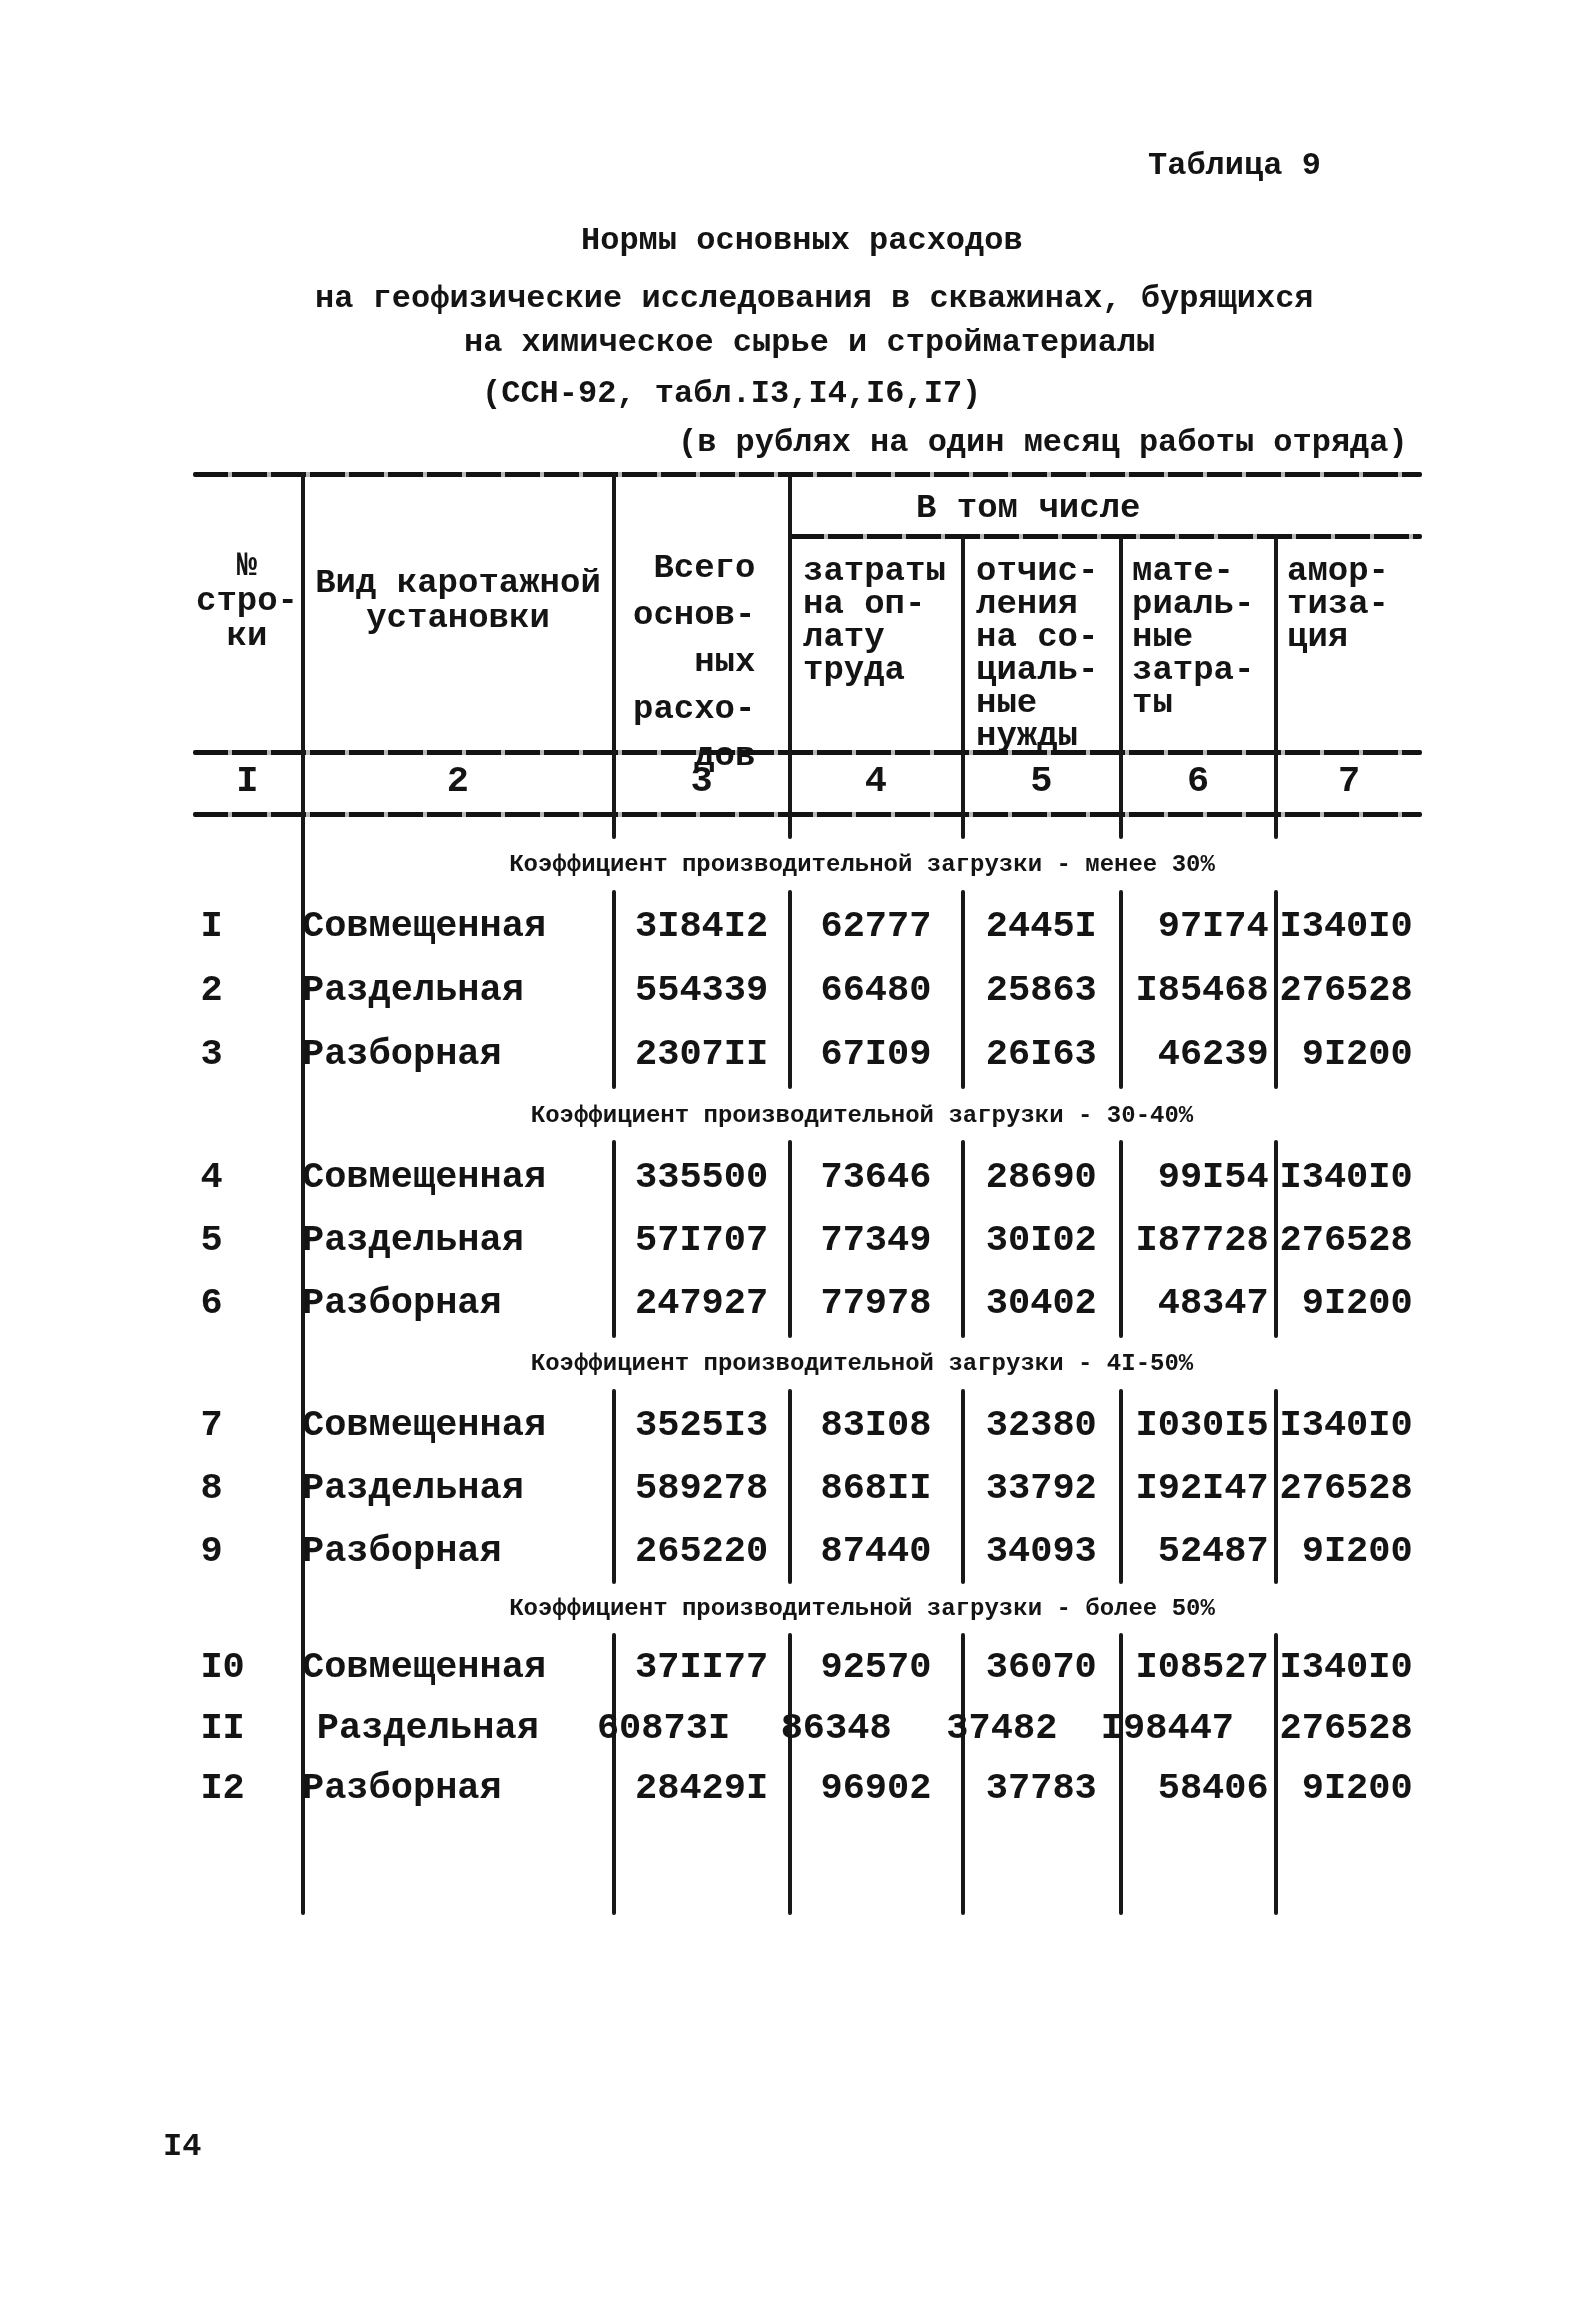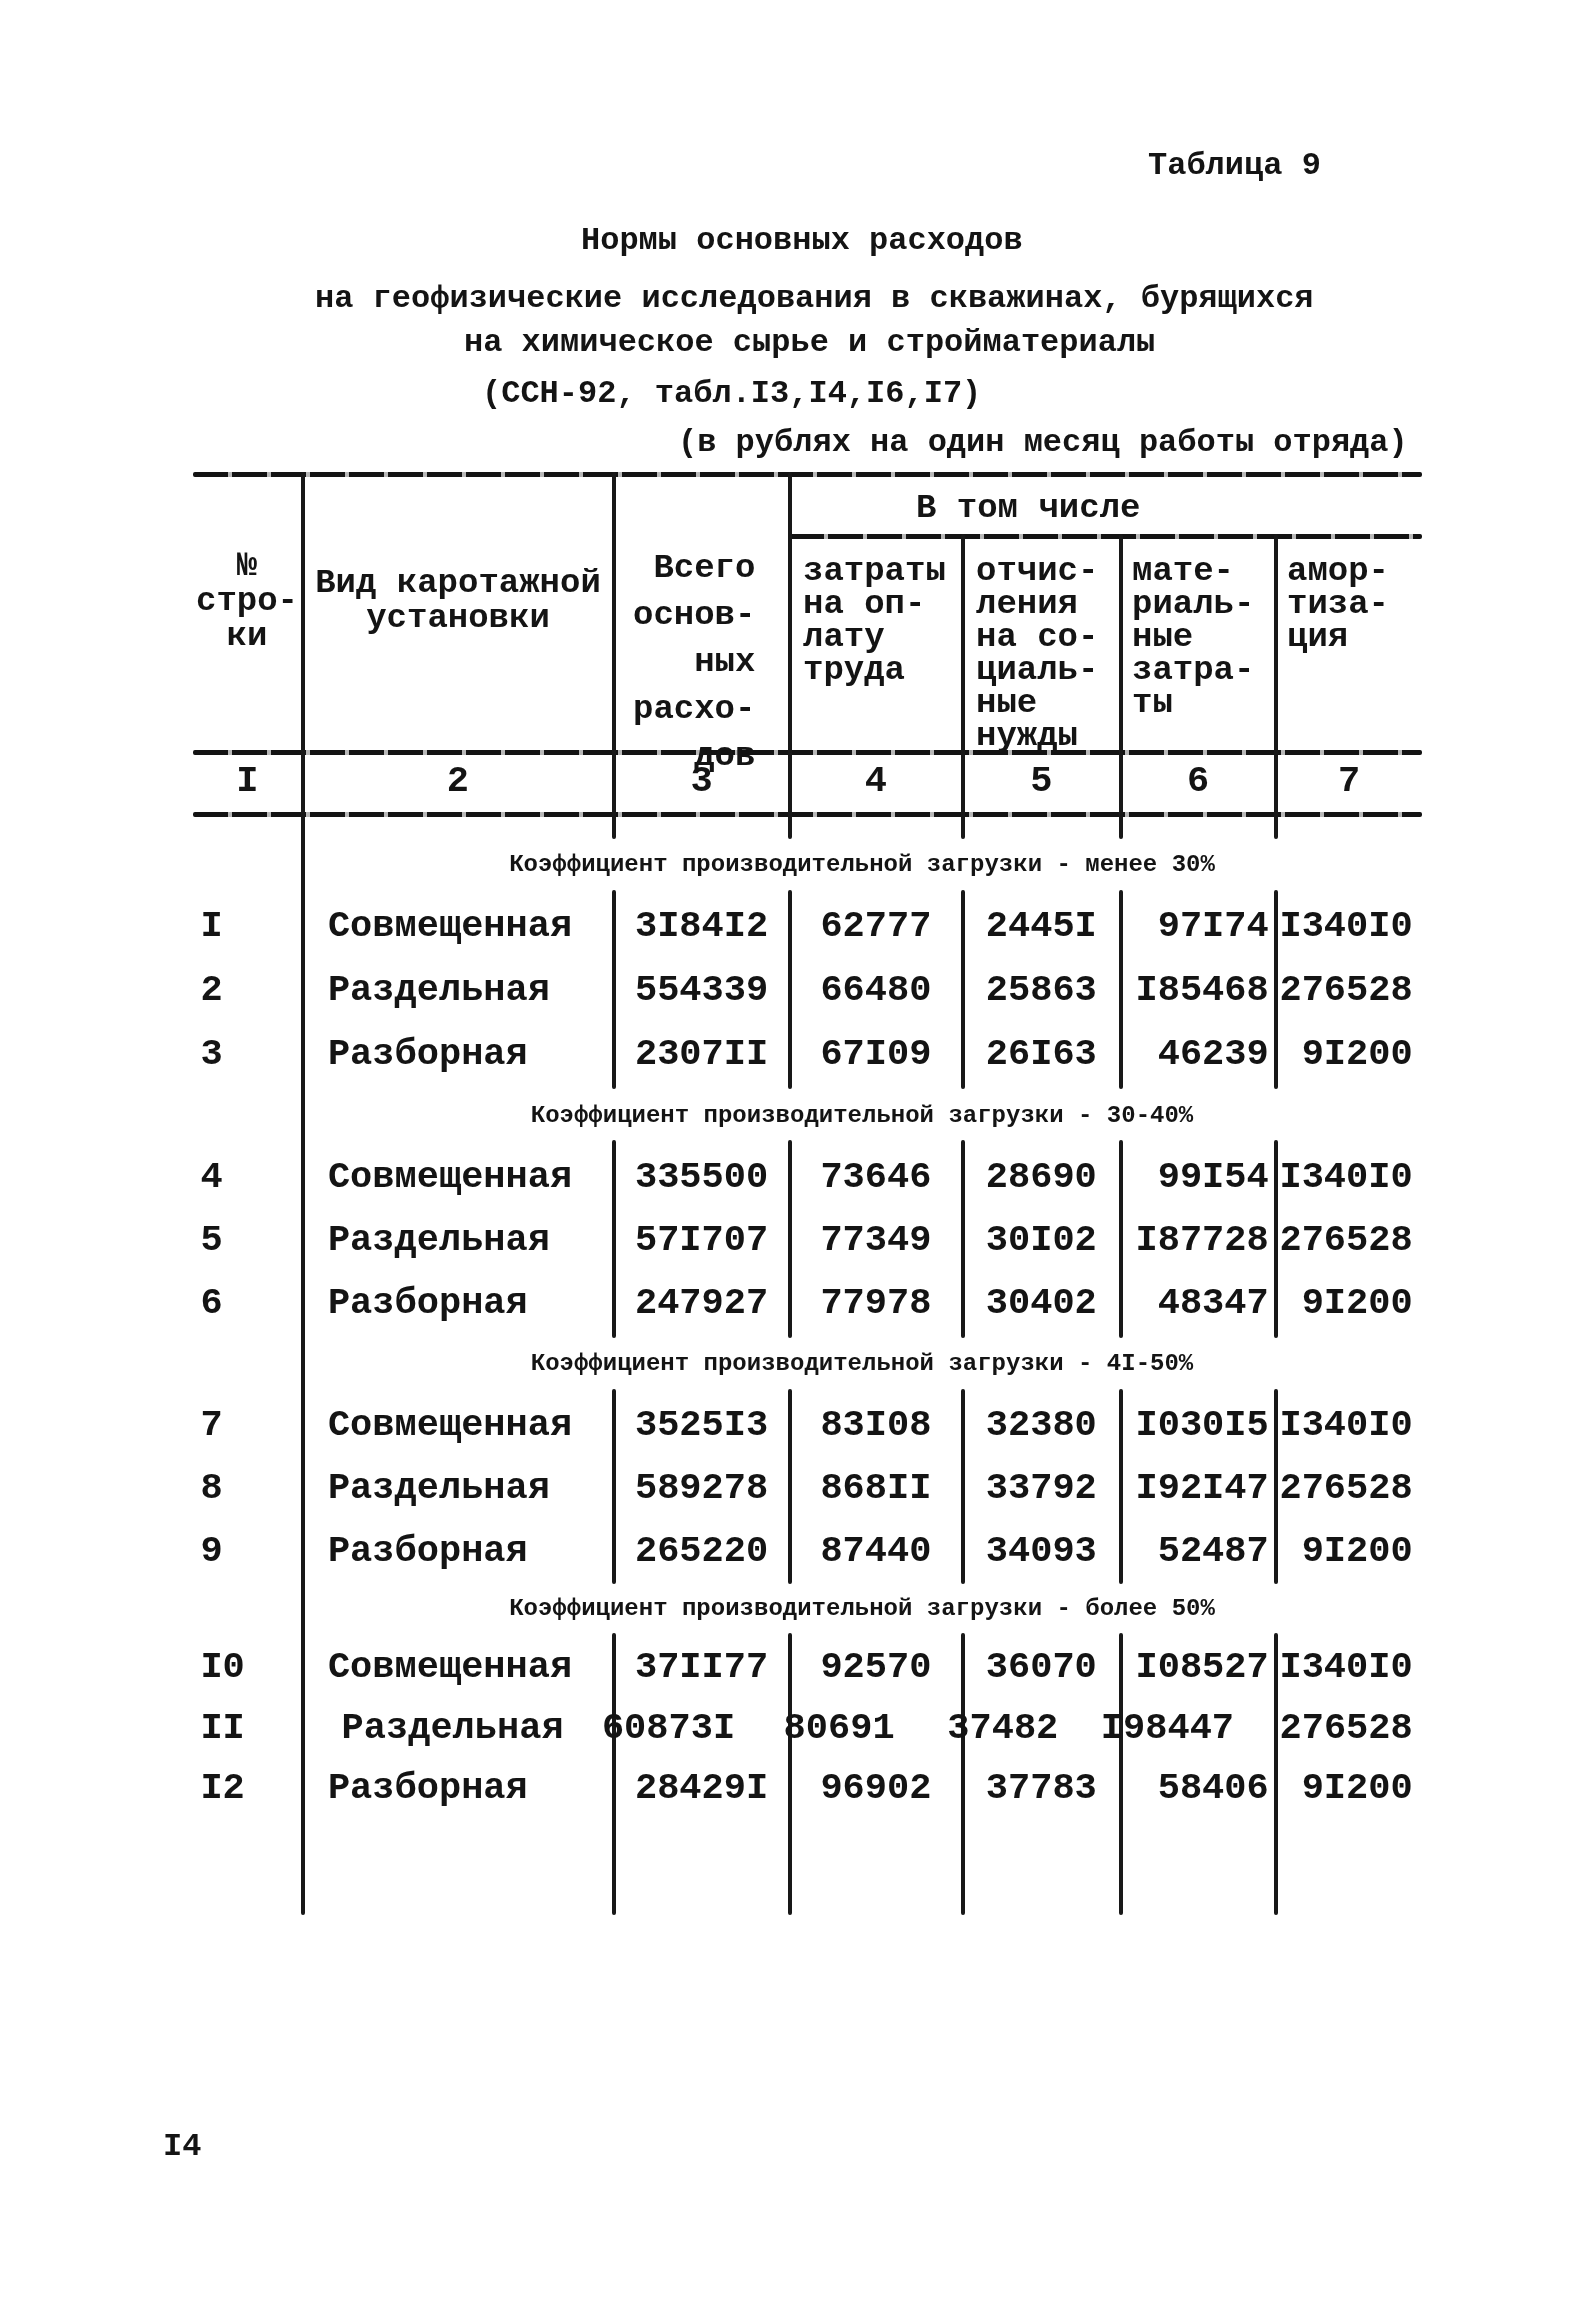--- a/index.html
+++ b/index.html
@@ -11,21 +11,21 @@
   .txt{position:absolute;white-space:pre;}
   .title{font-size:32px;line-height:35px;}
   .hline{position:absolute;height:4.6px;border-radius:1.9px;
     background:repeating-linear-gradient(90deg,#131313 0 35px,rgba(19,19,19,0.30) 35px 39px);}
   .vline{position:absolute;width:3.7px;background:#181818;border-radius:1.9px;}
   .hcell{position:absolute;white-space:pre-line;font-size:34px;line-height:33px;}
   .center{text-align:center;}
   .row{position:absolute;left:193px;width:1229px;height:63px;display:flex;align-items:center;font-size:37px;}
   .cell{height:100%;display:flex;align-items:center;box-sizing:border-box;white-space:pre;}
   .c1{width:109px;padding-left:7.4px;}
-  .c2{width:312px;padding-left:26px;}
+  .c2{width:312px;}
   .c3{width:176px;justify-content:center;}
   .c4{width:173px;justify-content:center;}
   .c5{width:158px;justify-content:center;}
   .c6{width:156px;justify-content:flex-end;padding-right:7.4px;}
   .c7{width:146px;justify-content:flex-end;padding-right:9.3px;}
   .colnums .cell{justify-content:center;padding:0;}
   .section-title{position:absolute;left:302px;width:1120px;height:45px;font-size:24px;
     display:flex;align-items:center;justify-content:center;white-space:pre;}
   .pagenum{position:absolute;left:163px;top:2128px;font-size:32px;}
 </style>
@@ -212,21 +212,21 @@
     <div class="cell c3">37II77</div>
     <div class="cell c4">92570</div>
     <div class="cell c5">36070</div>
     <div class="cell c6">I08527</div>
     <div class="cell c7">I340I0</div>
   </div>
   <div class="row" style="top:1696px;gap:38px;">
     <div class="cell c1">II</div>
     <div class="cell c2">Раздельная</div>
     <div class="cell c3">60873I</div>
-    <div class="cell c4">80691</div>
+    <div class="cell c4">86348</div>
     <div class="cell c5">37482</div>
     <div class="cell c6">I98447</div>
     <div class="cell c7">276528</div>
   </div>
   <div class="row" style="top:1756px;">
     <div class="cell c1">I2</div>
     <div class="cell c2">Разборная</div>
     <div class="cell c3">28429I</div>
     <div class="cell c4">96902</div>
     <div class="cell c5">37783</div>

